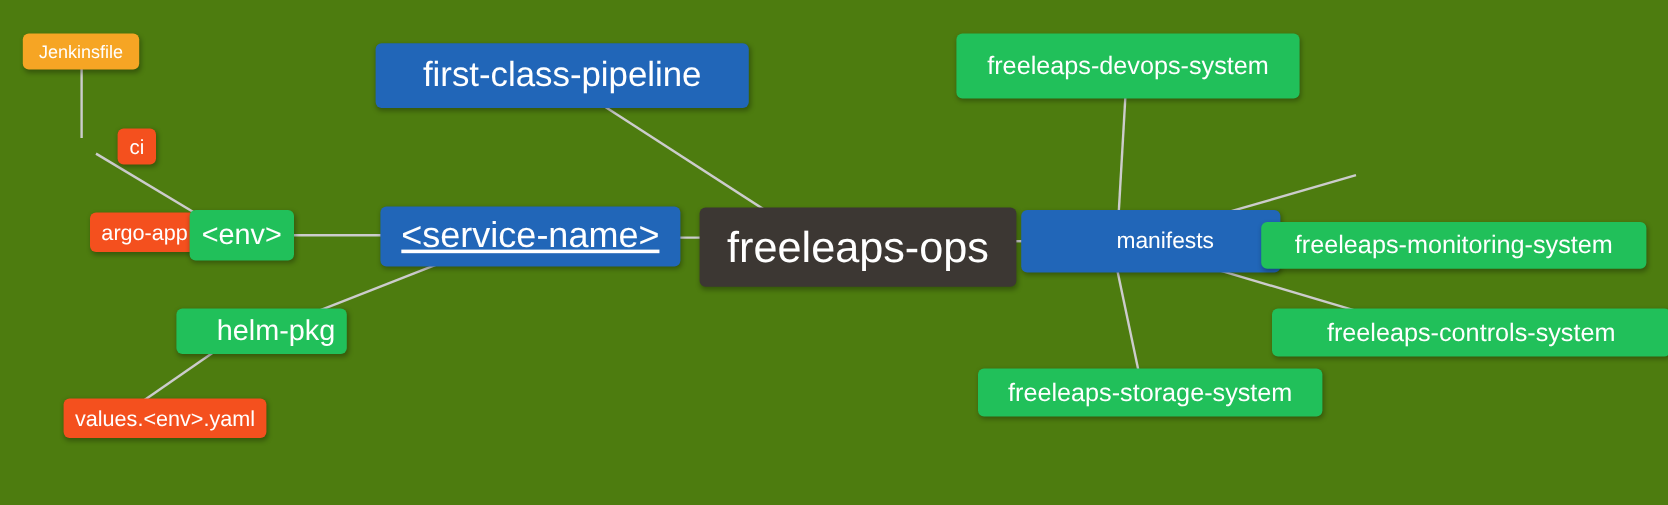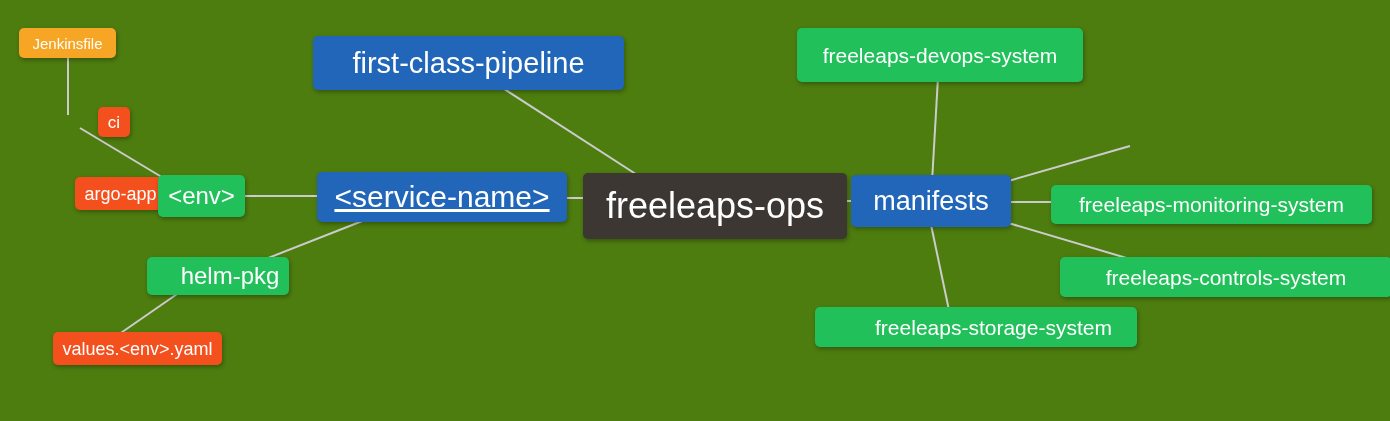--- a/index.html
+++ b/index.html
@@ -78,24 +78,24 @@
   <div class="node c-green" style="left:147px; top:257px; width:118px; height:38px; font-size:24px;padding-left:24px;">helm-pkg</div>
 
   <div class="node c-red" style="left:8px;   top:332px; width:169px; height:33px; font-size:18px;">values.&lt;env&gt;.yaml</div>
 
   <div class="node c-blue" style="left:313px; top:36px;  width:311px; height:54px; font-size:29px;">first-class-pipeline</div>
 
   <div class="node c-blue" style="left:317px; top:172px; width:250px; height:50px; font-size:30px;text-decoration:underline;">&lt;service-name&gt;</div>
 
   <div class="node c-dark" style="left:583px; top:173px; width:264px; height:66px; font-size:36px;">freeleaps-ops</div>
 
-  <div class="node c-blue" style="left:851px; top:175px; width:160px; height:52px; font-size:27px;">manifests</div>
+  <div class="node c-blue" style="left:851px; top:175px; width:192px; height:52px; font-size:19px;padding-left:24px;">manifests</div>
 
   <div class="node c-green" style="left:797px;  top:28px;  width:286px; height:54px; font-size:21px;">freeleaps-devops-system</div>
 
 
   <div class="node c-green" style="left:1051px; top:185px; width:321px; height:39px; font-size:21px;">freeleaps-monitoring-system</div>
 
   <div class="node c-green" style="left:1060px; top:257px; width:332px; height:40px; font-size:21px;">freeleaps-controls-system</div>
 
-  <div class="node c-green" style="left:815px;  top:307px; width:287px; height:40px; font-size:21px;padding-left:35px;">freeleaps-storage-system</div>
+  <div class="node c-green" style="left:815px;  top:307px; width:287px; height:40px; font-size:21px;">freeleaps-storage-system</div>
 
 </div>
 
 </body></html>

